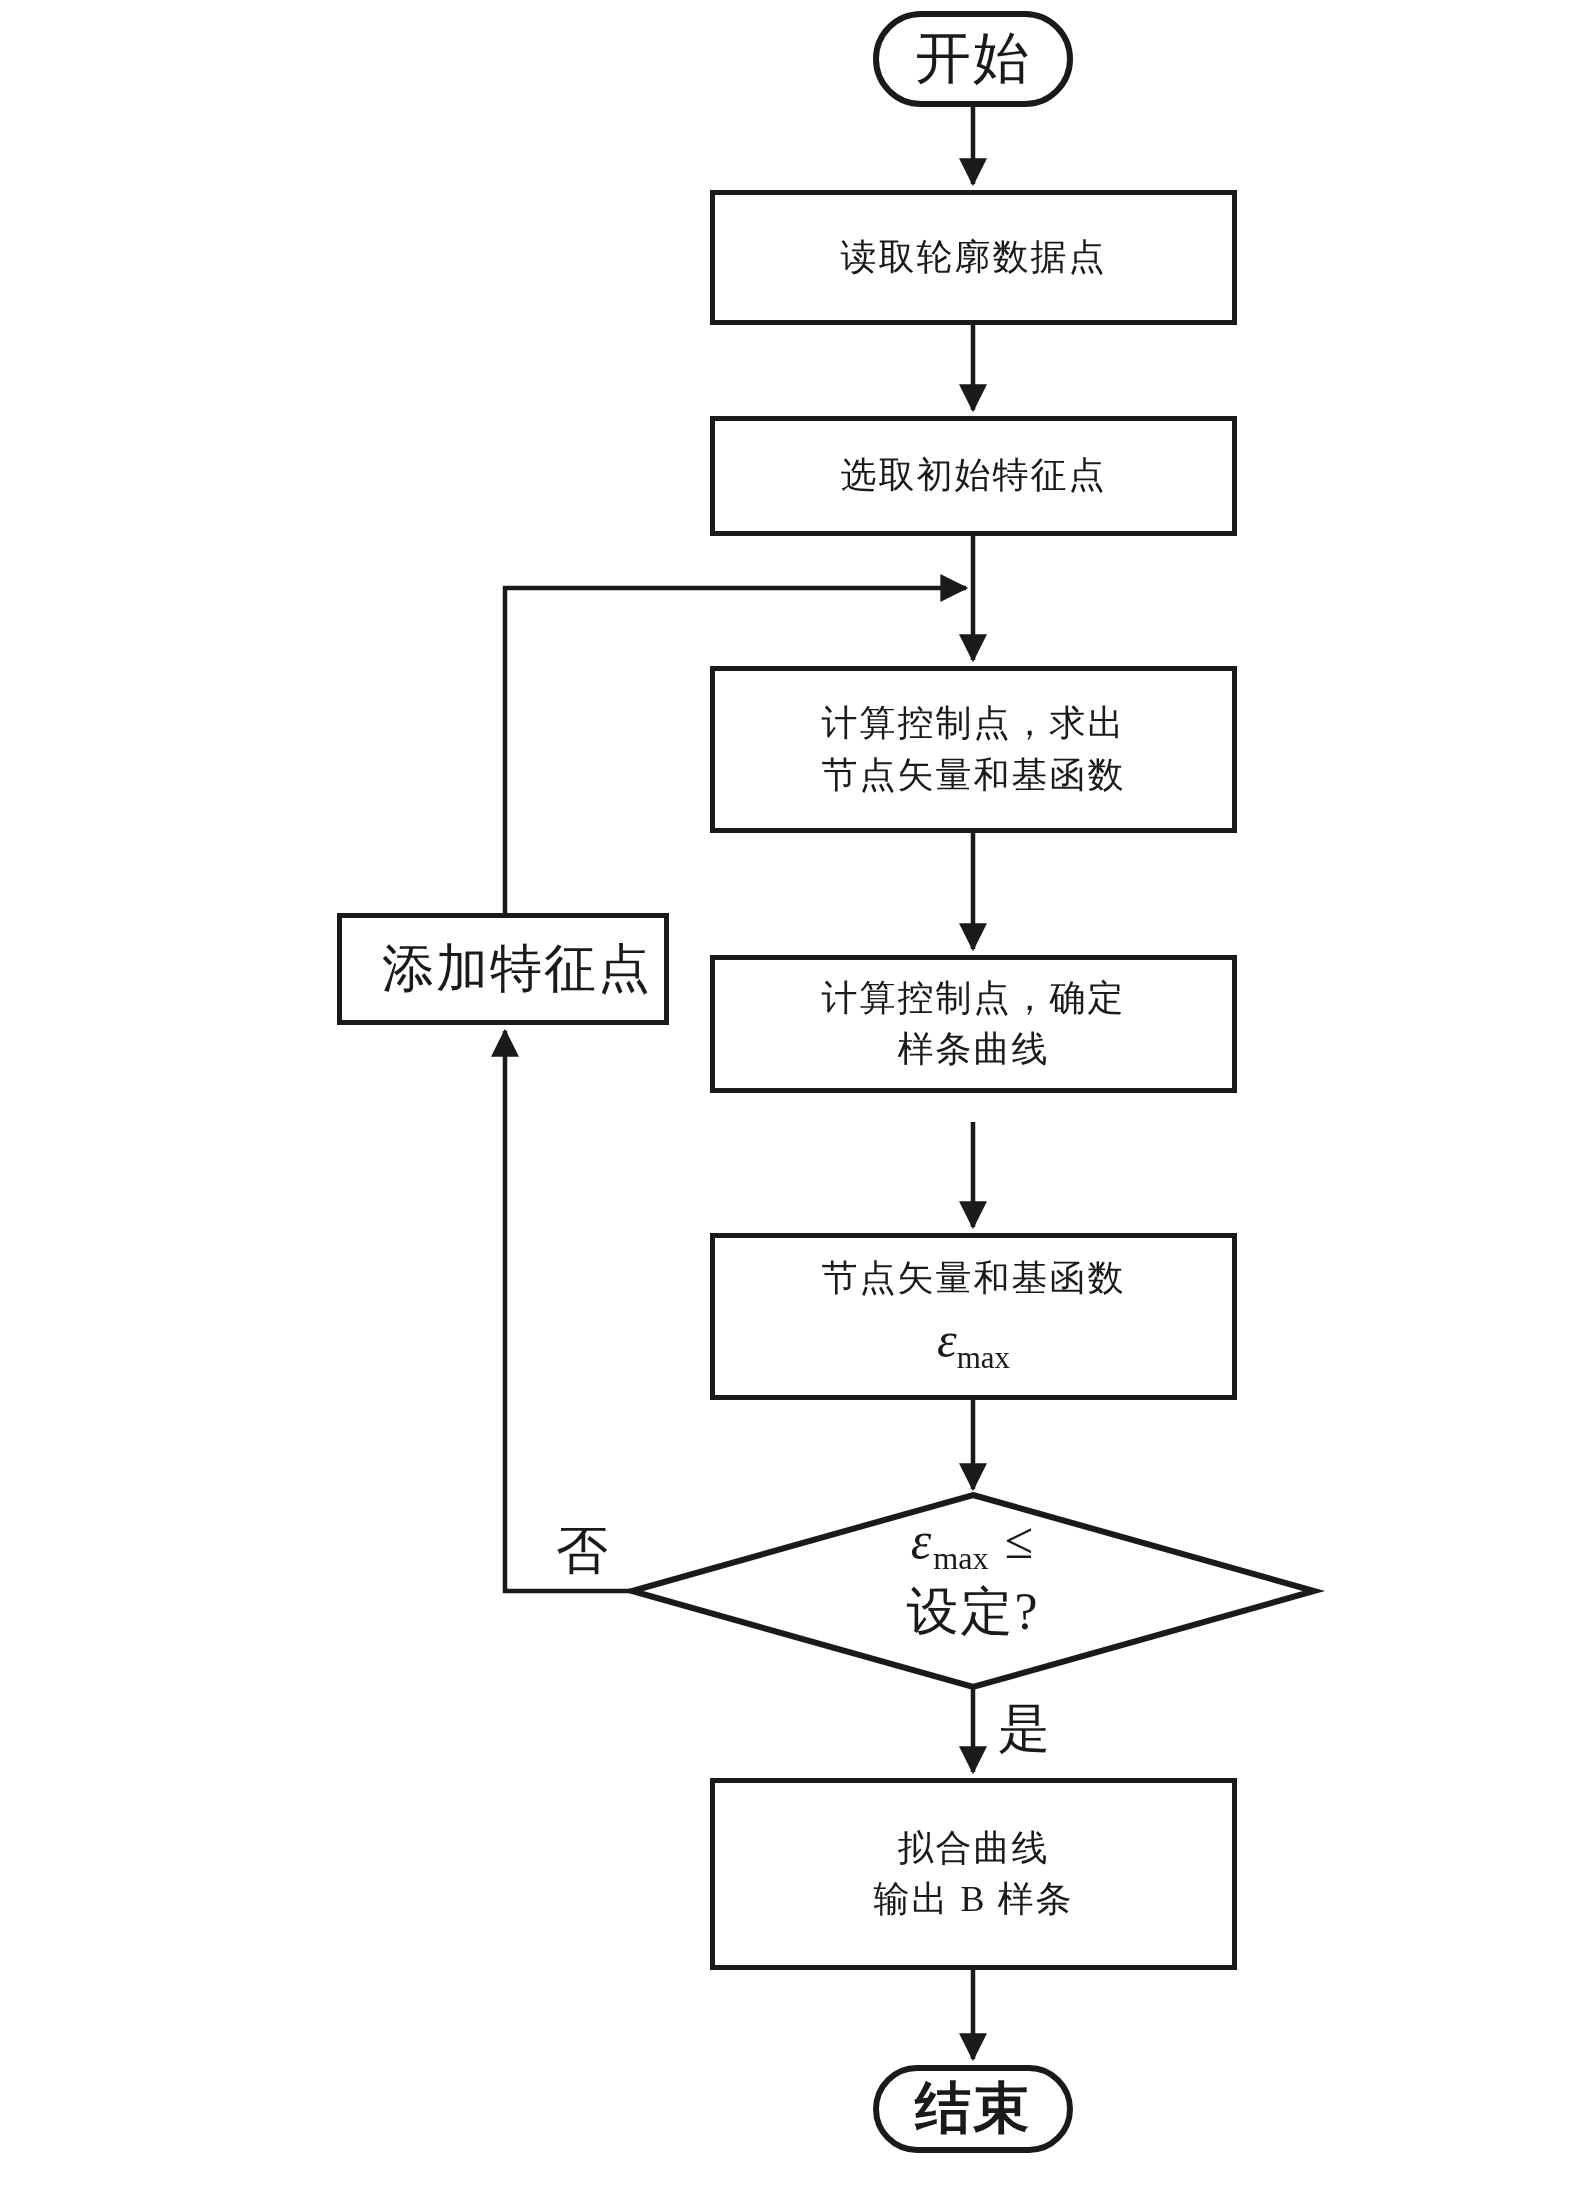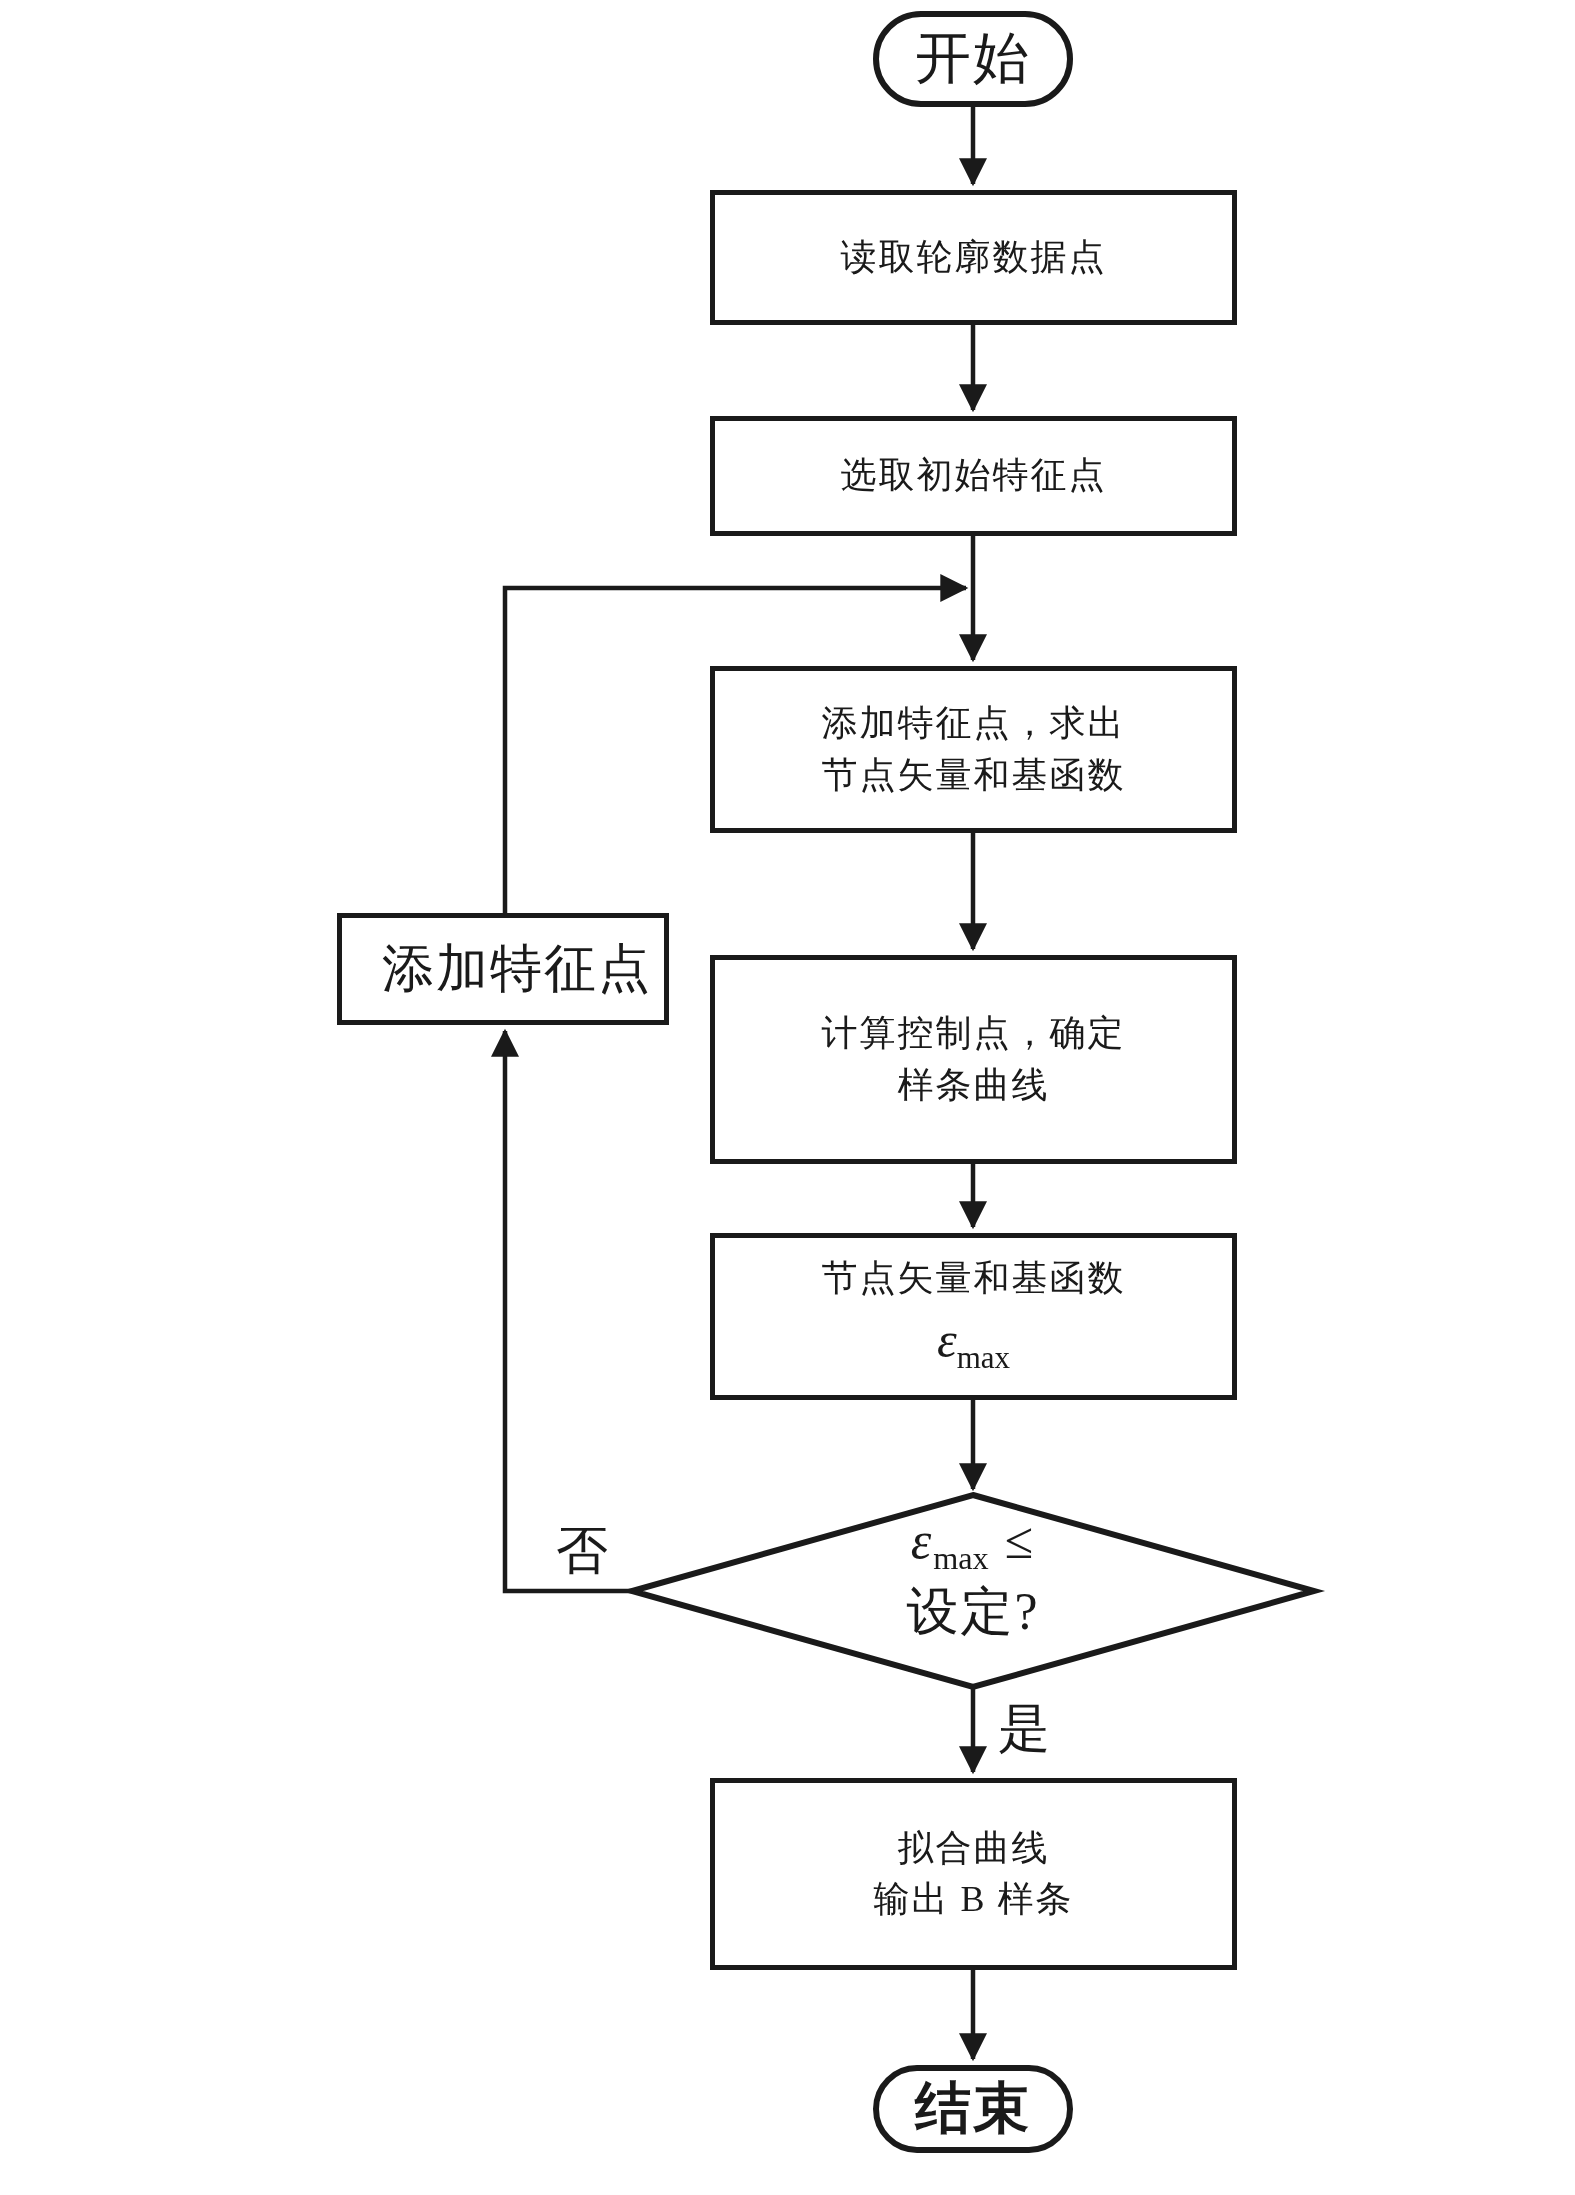--- a/index.html
+++ b/index.html
@@ -93,25 +93,25 @@
 
   <div class="node rect" style="left:710px; top:190px; width:527px; height:135px;">
     <div class="line">读取轮廓数据点</div>
   </div>
 
   <div class="node rect" style="left:710px; top:416px; width:527px; height:120px;">
     <div class="line">选取初始特征点</div>
   </div>
 
   <div class="node rect" style="left:710px; top:666px; width:527px; height:167px;">
-    <div class="line">添加特征点，求出</div>
+    <div class="line">计算控制点，求出</div>
     <div class="line">节点矢量和基函数</div>
   </div>
 
-  <div class="node rect" style="left:710px; top:955px; width:527px; height:209px;">
+  <div class="node rect" style="left:710px; top:955px; width:527px; height:138px;">
     <div class="line">计算控制点，确定</div>
     <div class="line">样条曲线</div>
   </div>
 
   <div class="node rect" style="left:337px; top:913px; width:332px; height:112px;padding-left:28px;">
     <div class="line" style="font-size:52px;">添加特征点</div>
   </div>
 
   <div class="node rect" style="left:710px; top:1233px; width:527px; height:167px;">
     <div class="line">节点矢量和基函数</div>

